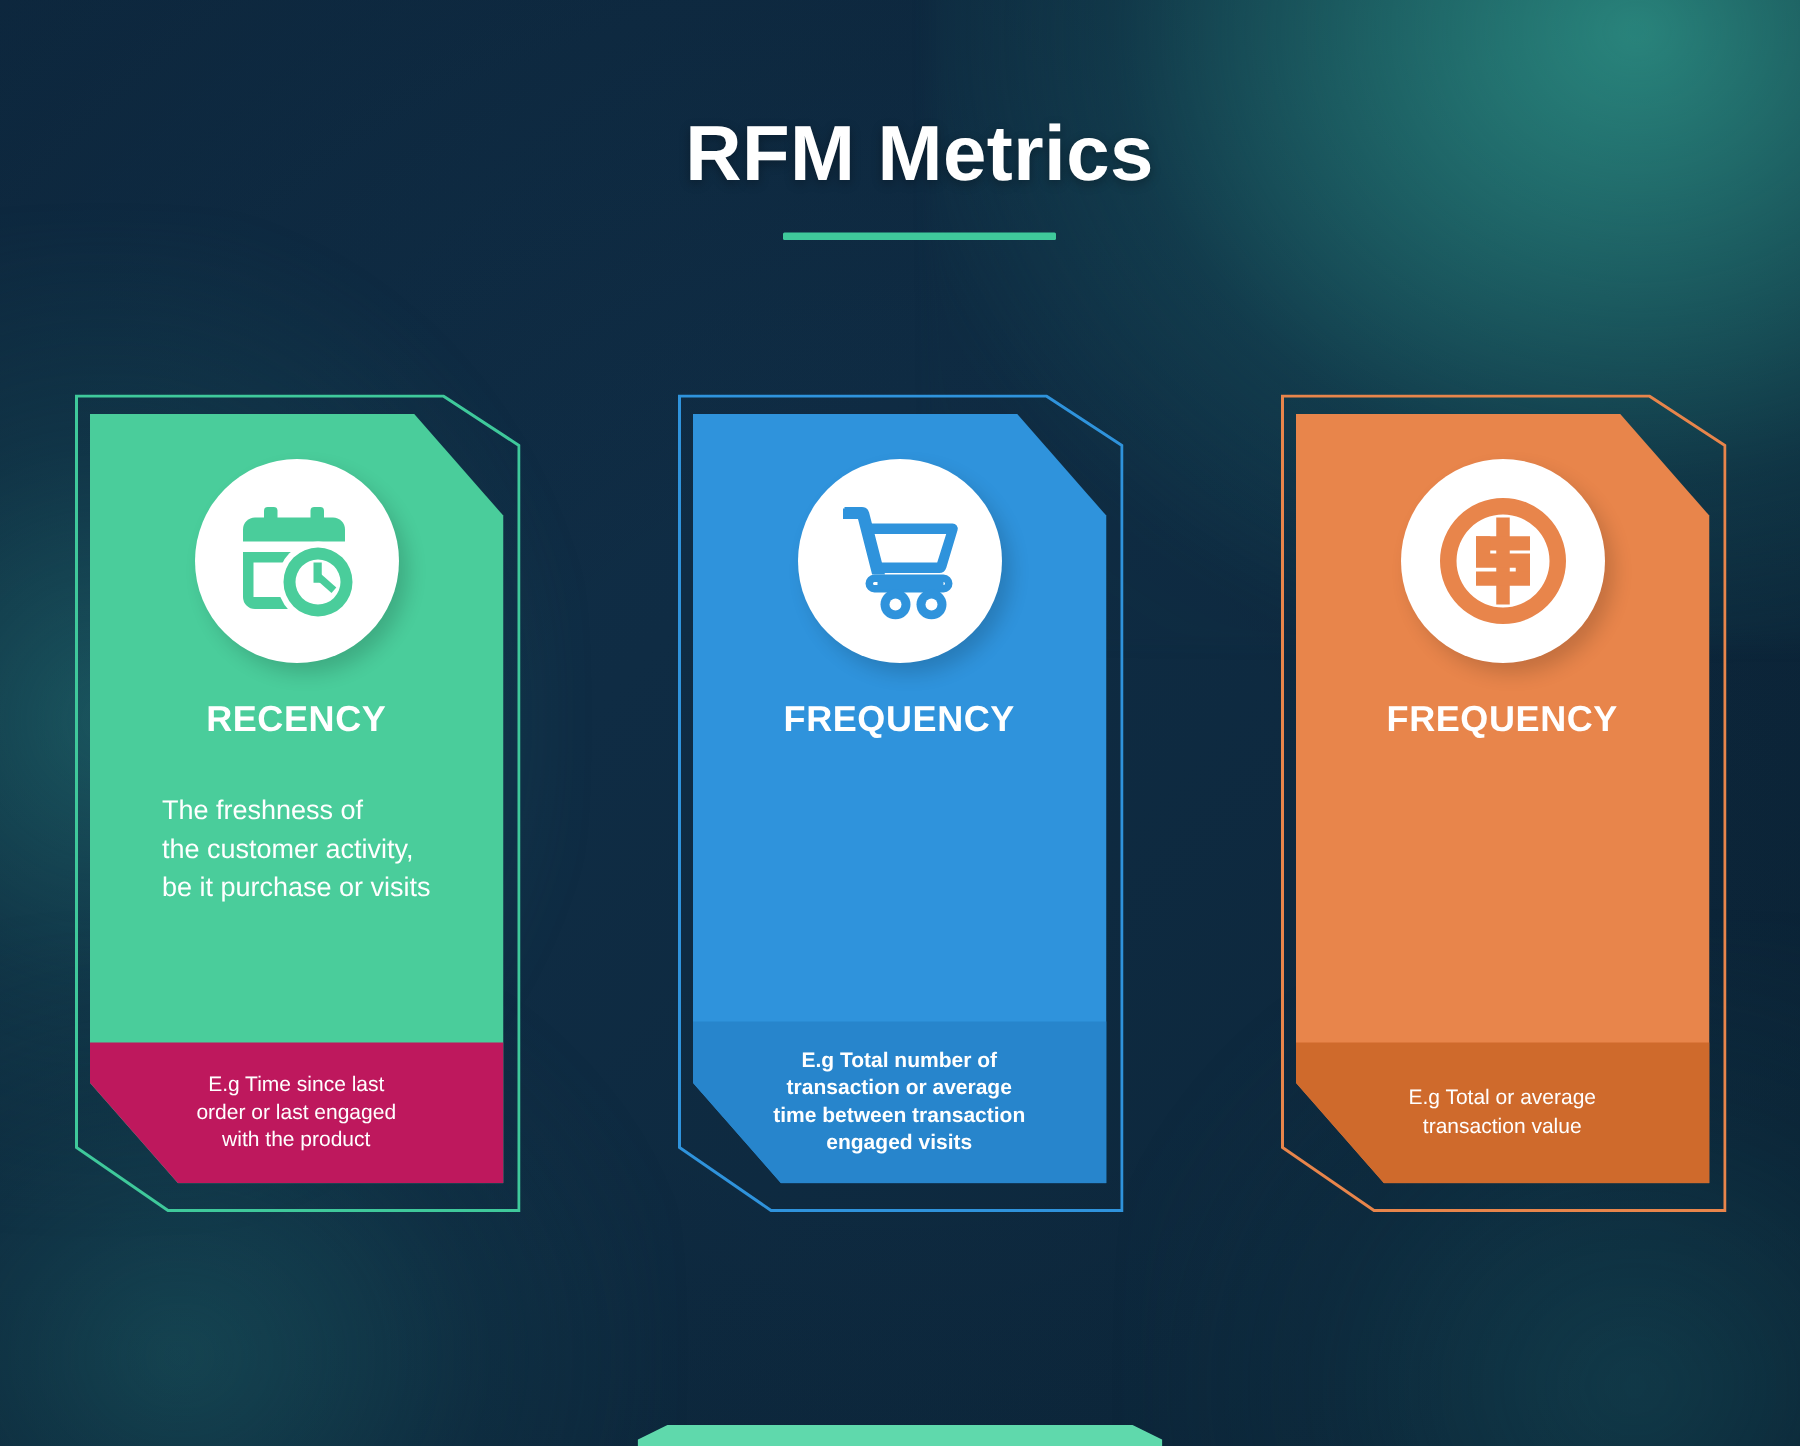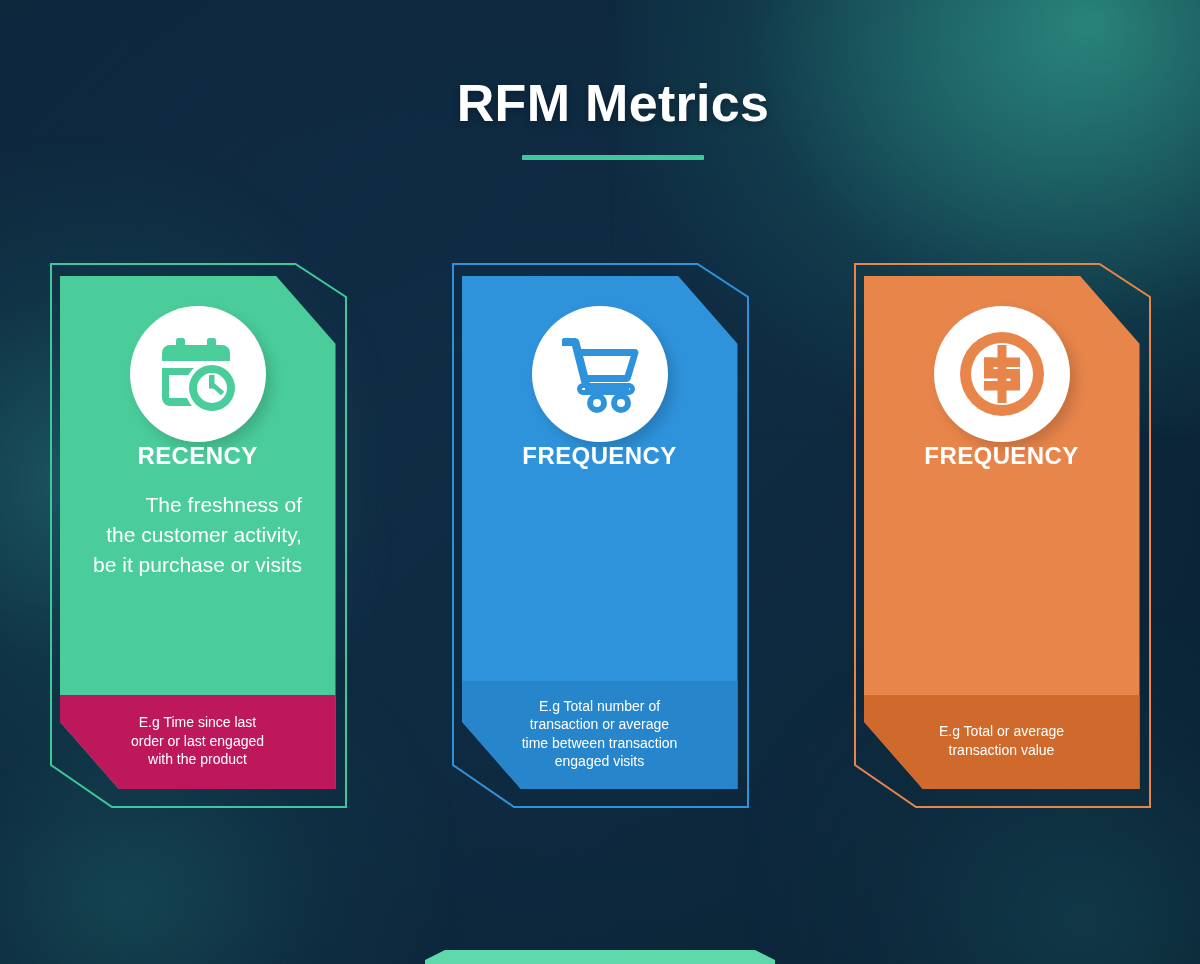--- a/index.html
+++ b/index.html
@@ -116,32 +116,33 @@
   .icon-circle {
     width: 136px; height: 136px;
     border-radius: 50%;
     background: #ffffff;
     display: flex; align-items: center; justify-content: center;
     box-shadow: 6px 7px 13px rgba(0,0,0,0.16);
   }
   .icon-circle svg { display: block; }
 
   .card-label {
+    margin-top: 24px;
     color: #ffffff;
     font-size: 24px;
     font-weight: bold;
     letter-spacing: 0.4px;
     text-align: center;
   }
   .card-desc {
-    margin-top: 20px;
-    color: #ffffff;
-    font-size: 21px;
+    margin-top: 34px;
+    color: #ffffff;
+    font-size: 18px;
     line-height: 1.42;
-    text-align: right;
+    text-align: left;
     padding: 0 4px;
     white-space: pre-line;
   }
   .card-footer {
     flex: 0 0 auto;
     width: 100%;
     min-height: 94px;
     padding: 16px 16px 18px;
     display: flex;
     align-items: center;
@@ -238,21 +239,21 @@
                   <circle cx="38" cy="68" r="10"></circle>
                   <circle cx="62" cy="68" r="10"></circle>
                   <circle cx="38" cy="68" r="4" fill="#ffffff"></circle>
                   <circle cx="62" cy="68" r="4" fill="#ffffff"></circle>
                 </g>
               </svg>
             </span>
           </div>
           <div class="card-label">FREQUENCY</div>
         </div>
-        <div class="card-footer" style="background:#2785cc;">E.g Total number of
+        <div class="card-footer" style="background:#2785cc;font-weight:bold;">E.g Total number of
 transaction or average
 time between transaction
 engaged visits</div>
       </div>
     </div>
 
     <div class="card-slot">
       <div class="card-outline">
         <svg width="297" height="545" viewBox="0 0 297 545" fill="none">
           <path d="M1 1 H245.5 L296 34 V544 H62 L1 502 Z" stroke="#e8854b" stroke-width="2" fill="none"></path>

